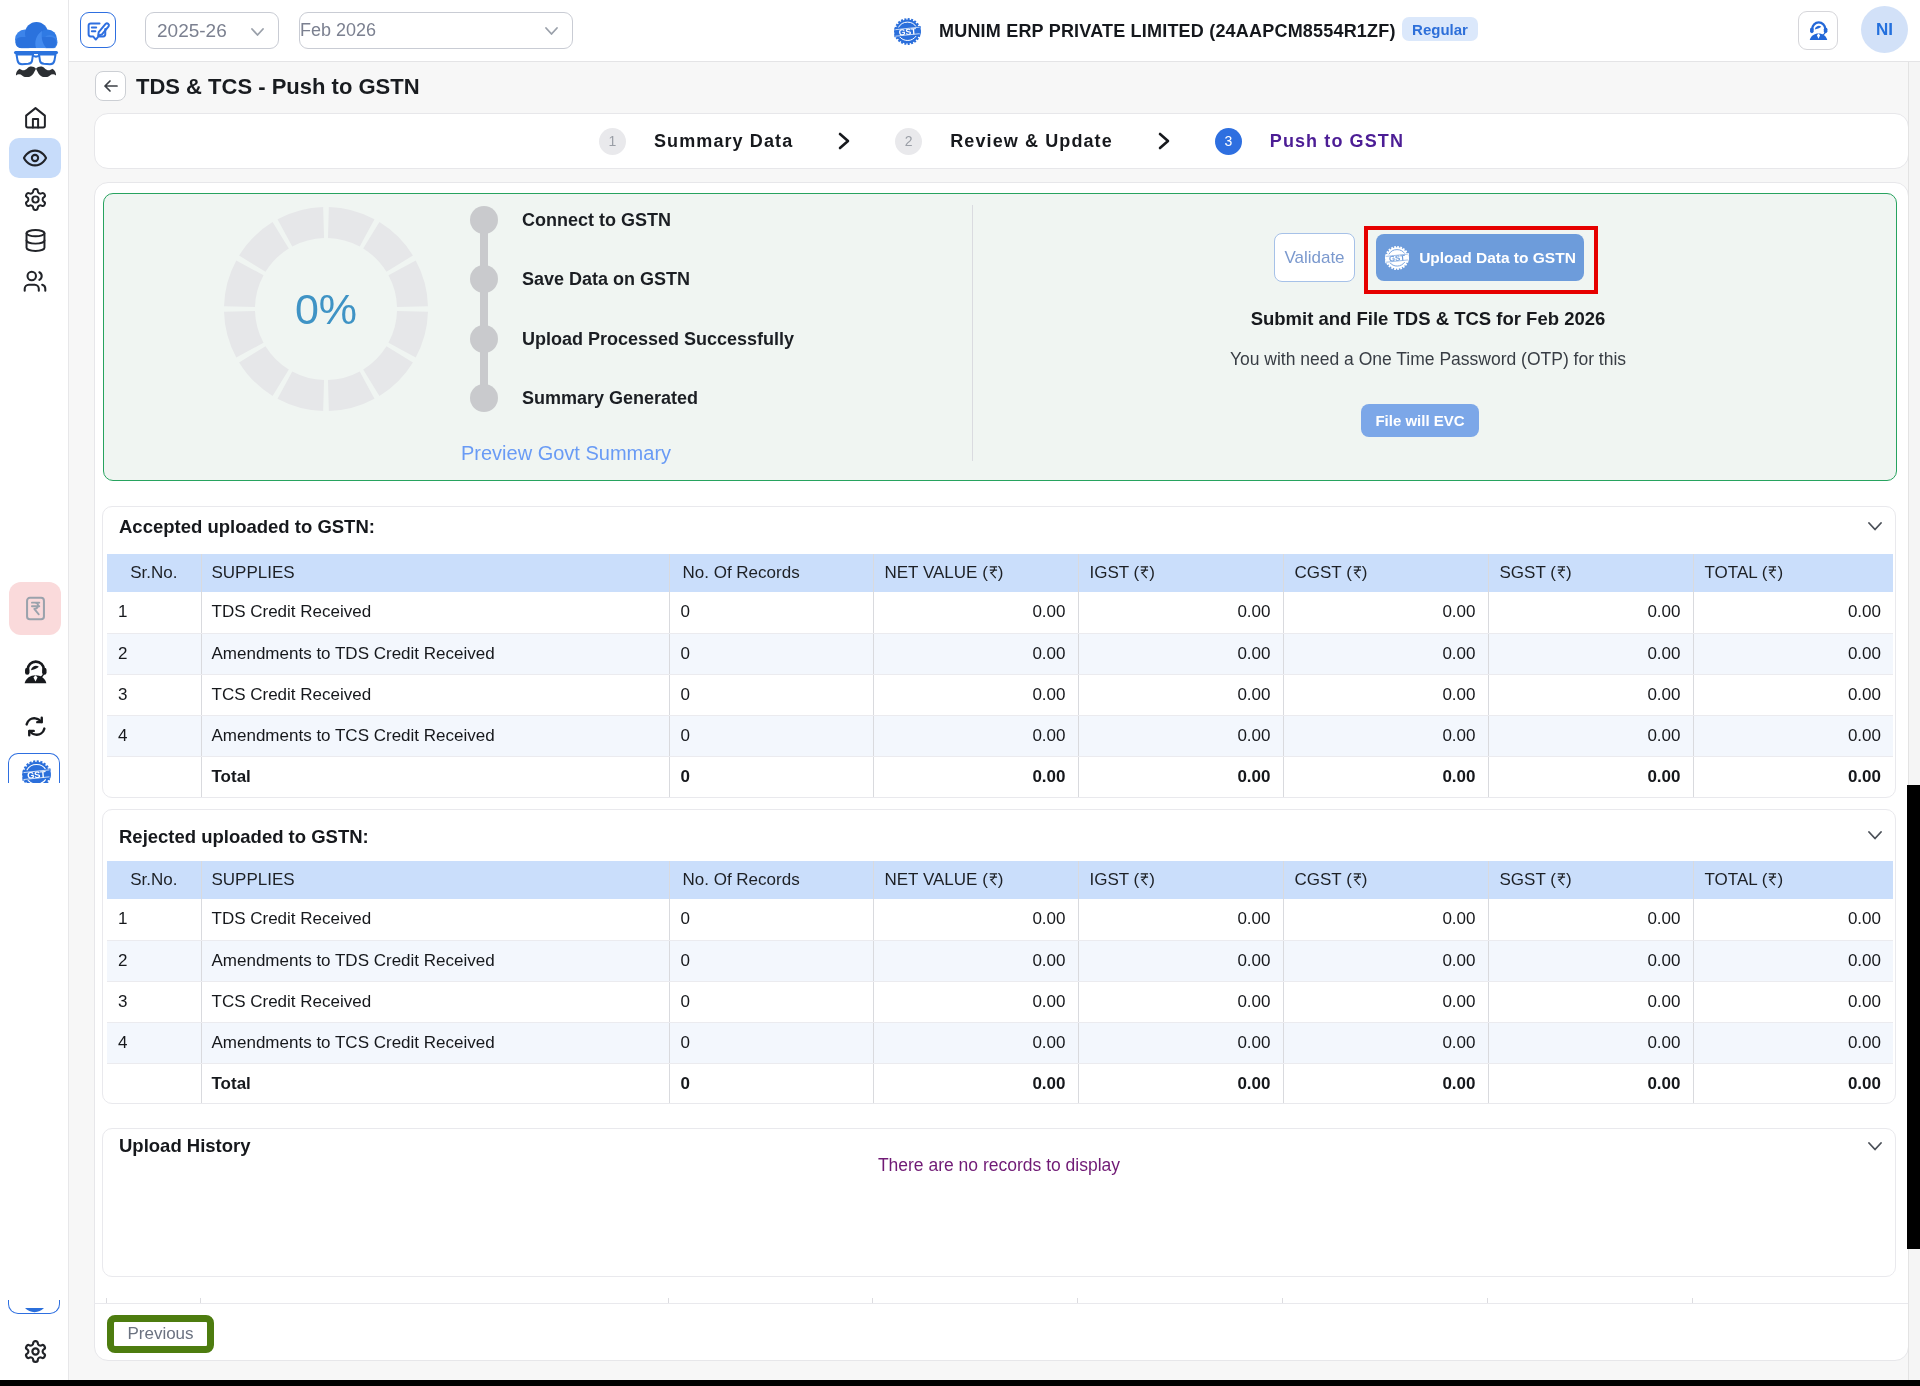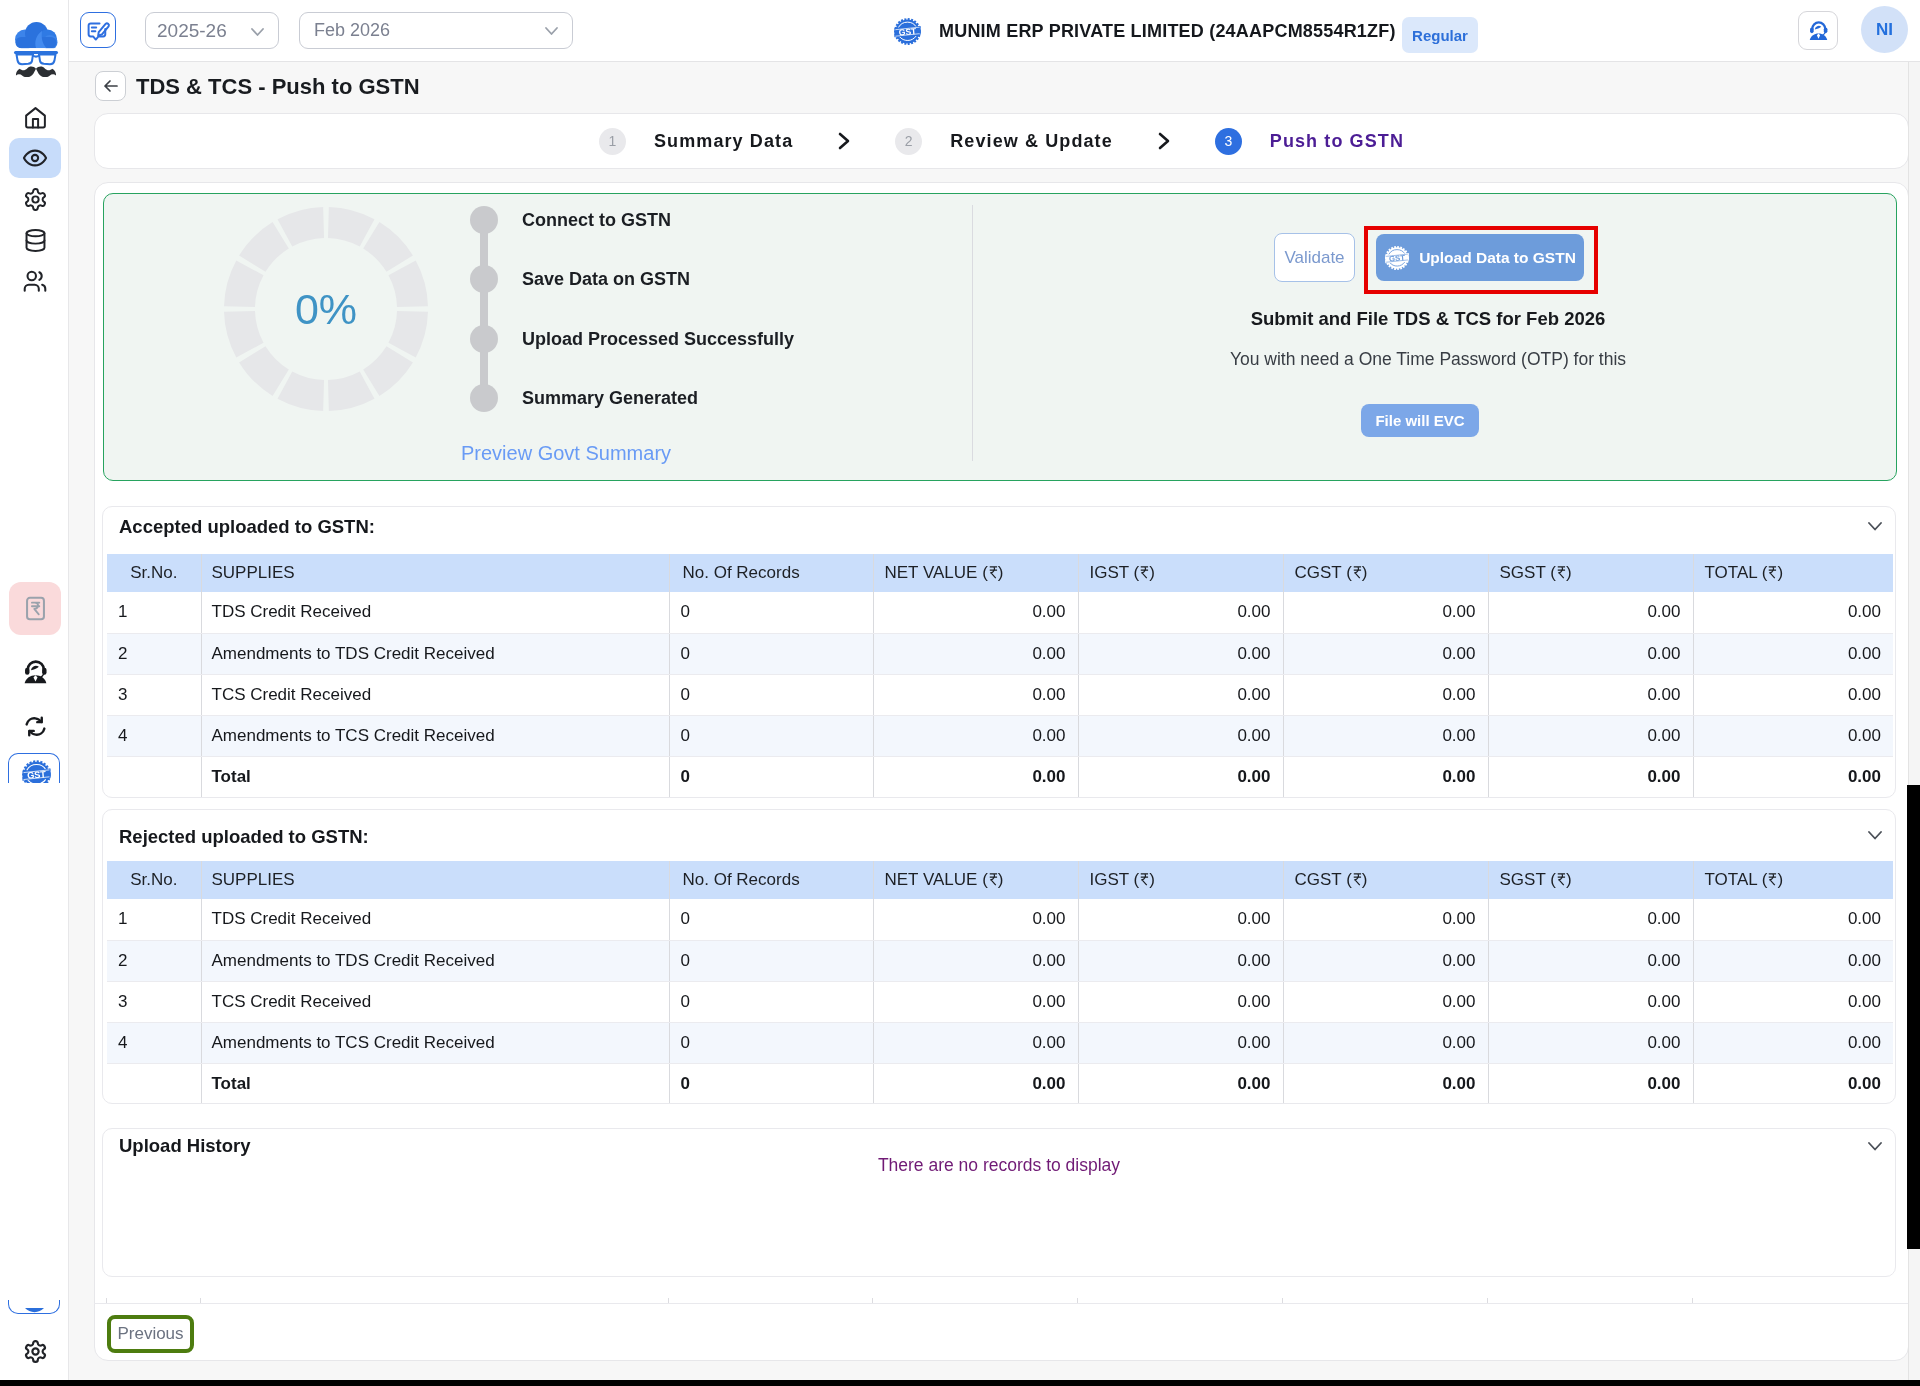--- a/index.html
+++ b/index.html
@@ -36,21 +36,21 @@
   table { border-collapse:collapse; table-layout:fixed; width:1786px; margin-left:4px; font-size:17px; }
   th { background:#cadefb; font-weight:400; color:#1d2025; text-align:left; }
   td, th { padding:0 11px; overflow:hidden; white-space:nowrap; }
   td { border-bottom:1px solid #ebebef; color:#16181c; }
   td + td, th + th { border-left:1px solid #d9dade; }
   tr.alt td { background:#f3f7fd; }
   td.num { text-align:right; padding-right:12px; }
   .chevdown { position:absolute; right:13px; }
 
   #footerline { left:94px; top:1303px; width:1815px; height:1px; background:#e9e9ed; }
-  #prevbtn { left:107px; top:1315px; width:87px; height:38px; border:4px solid #4d7c0f; border-radius:8px; background:#fff; color:#6b7280; font-size:17px; display:flex; align-items:center; justify-content:center; }
+  #prevbtn { left:107px; top:1315px; width:107px; height:38px; border:7px solid #4d7c0f; border-radius:8px; background:#fff; color:#6b7280; font-size:17px; display:flex; align-items:center; justify-content:center; }
 
   #scrollstrip { left:1908px; top:62px; width:12px; height:1318px; background:#f5f5f5; border-left:1px solid #e3e3e3; }
   #scrollthumb { left:1907px; top:785px; width:13px; height:464px; background:#000; z-index:6; }
   #bottombar { left:0; top:1380px; width:1920px; height:6px; background:#000; z-index:7; }
 </style>
 </head>
 <body>
 <div id="topbar" class="abs"></div>
 <div id="sidebar" class="abs"></div>
 
@@ -155,33 +155,33 @@
 <div class="abs icobtn" style="left:80px;top:12px;width:36px;height:36px;" id="editbtn">
     <svg width="25" height="25" viewBox="0 0 24 24">
       <path d="M18.5 10.5v5.2a2 2 0 0 1-2 2H12l-2.6 3-2.6-3H4.5a2 2 0 0 1-2-2V7.2a2 2 0 0 1 2-2H13" fill="none" stroke="#2e6fe0" stroke-width="1.9" stroke-linecap="round" stroke-linejoin="round"></path>
       <path d="M5.6 9.2h4.2M5.6 12.8h3.4" stroke="#2e6fe0" stroke-width="1.9" stroke-linecap="round"></path>
       <path d="M12.2 13.5l6.6-7.8a1.9 1.9 0 0 1 2.9 2.4l-6.6 7.8-3.4 1z" fill="none" stroke="#2e6fe0" stroke-width="1.9" stroke-linejoin="round"></path>
     </svg>
   </div>
 <div class="abs select" style="left:145px;top:12px;width:134px;height:37px;padding-left:11px;">2025-26<span style="margin-left:auto;margin-right:13px;" class="chv"><svg width="15" height="10" viewBox="0 0 15 10">
         <polyline points="2,2 7.5,8 13,2" fill="none" stroke="#9aa0aa" stroke-width="1.8" stroke-linecap="round" stroke-linejoin="round"></polyline>
       </svg></span></div>
-<div class="abs select" style="left:299px;top:12px;width:274px;height:37px;padding-left:14px;font-size:18px;">Feb 2026<span style="margin-left:auto;margin-right:13px;" class="chv"><svg width="15" height="10" viewBox="0 0 15 10">
+<div class="abs select" style="left:299px;top:12px;width:274px;height:37px;font-size:18px;">Feb 2026<span style="margin-left:auto;margin-right:13px;" class="chv"><svg width="15" height="10" viewBox="0 0 15 10">
         <polyline points="2,2 7.5,8 13,2" fill="none" stroke="#9aa0aa" stroke-width="1.8" stroke-linecap="round" stroke-linejoin="round"></polyline>
       </svg></span></div>
 <div class="abs" style="left:893px;top:17px;" id="gstbadge-top"><svg width="29" height="29" viewBox="0 0 32 32">
       <circle cx="16" cy="16" r="13.2" fill="#2b6fdb" stroke="#2b6fdb" stroke-width="3.2" stroke-dasharray="2.1 1.55"></circle>
       <path d="M6 11.5 A11.5 11.5 0 0 1 26 11.5" fill="none" stroke="#fff" stroke-width="1.1"></path>
       <path d="M7 21.5 A11.5 11.5 0 0 0 25.5 21" fill="none" stroke="#fff" stroke-width="1.1"></path>
       <path d="M1.5 12.8 30.5 9.9 30.5 19.5 1.5 22.4 Z" fill="#2b6fdb"></path>
       <path d="M2.6 14 29.4 11.2 M2.6 21.2 29.4 18.4" stroke="#fff" stroke-width="0.8"></path>
       <text x="16" y="19.6" font-size="9.5" font-weight="bold" fill="#fff" text-anchor="middle" transform="rotate(-5 16 16)" font-family="Liberation Sans">GST</text>
     </svg></div>
 <div class="abs" style="left:939px;top:21px;font-size:18px;font-weight:700;color:#15181d;letter-spacing:0.2px;">MUNIM ERP PRIVATE LIMITED (24AAPCM8554R1ZF)</div>
-<div class="abs" style="left:1402px;top:17px;width:76px;height:36px;background:#dbe8fb;border-radius:7px;color:#2d6fd9;font-size:15px;font-weight:700;display:flex;align-items:center;justify-content:center;text-align:right;">Regular</div>
+<div class="abs" style="left:1402px;top:17px;width:76px;height:24px;background:#dbe8fb;border-radius:7px;color:#2d6fd9;font-size:15px;font-weight:700;display:flex;align-items:center;justify-content:center;text-align:right;">Regular</div>
 <div class="abs" style="left:1798px;top:11px;width:40px;height:39px;border:1px solid #d6d6da;border-radius:9px;display:flex;align-items:center;justify-content:center;" id="supportbtn">
     <svg width="25" height="25" viewBox="0 0 32 32">
       <path d="M8 14a8.3 8.3 0 0 1 16.6 0" fill="none" stroke="#2468d8" stroke-width="2.8"></path>
       <rect x="5.2" y="12.2" width="4.6" height="7.2" rx="2.3" fill="#2468d8"></rect>
       <rect x="22.8" y="12.2" width="4.6" height="7.2" rx="2.3" fill="#2468d8"></rect>
       <circle cx="16.3" cy="14.6" r="5" fill="#fff"></circle>
       <path d="M11.3 14.8a5 5 0 0 1 8.2-3.6c-2.1 1.9-5.3 2.9-8.2 3.6z" fill="#2468d8"></path>
       <path d="M25 16a7 7 0 0 1-6.5 6.6" fill="none" stroke="#2468d8" stroke-width="1.7"></path>
       <path d="M4.8 28c1.4-5.2 5.8-8.1 11.2-8.1 5.4 0 9.8 2.9 11.2 8.1z" fill="#2468d8"></path>
       <path d="M16 19.9l-2.1 2.3 2.1 4.2 2.1-4.2z" fill="#fff"></path>

